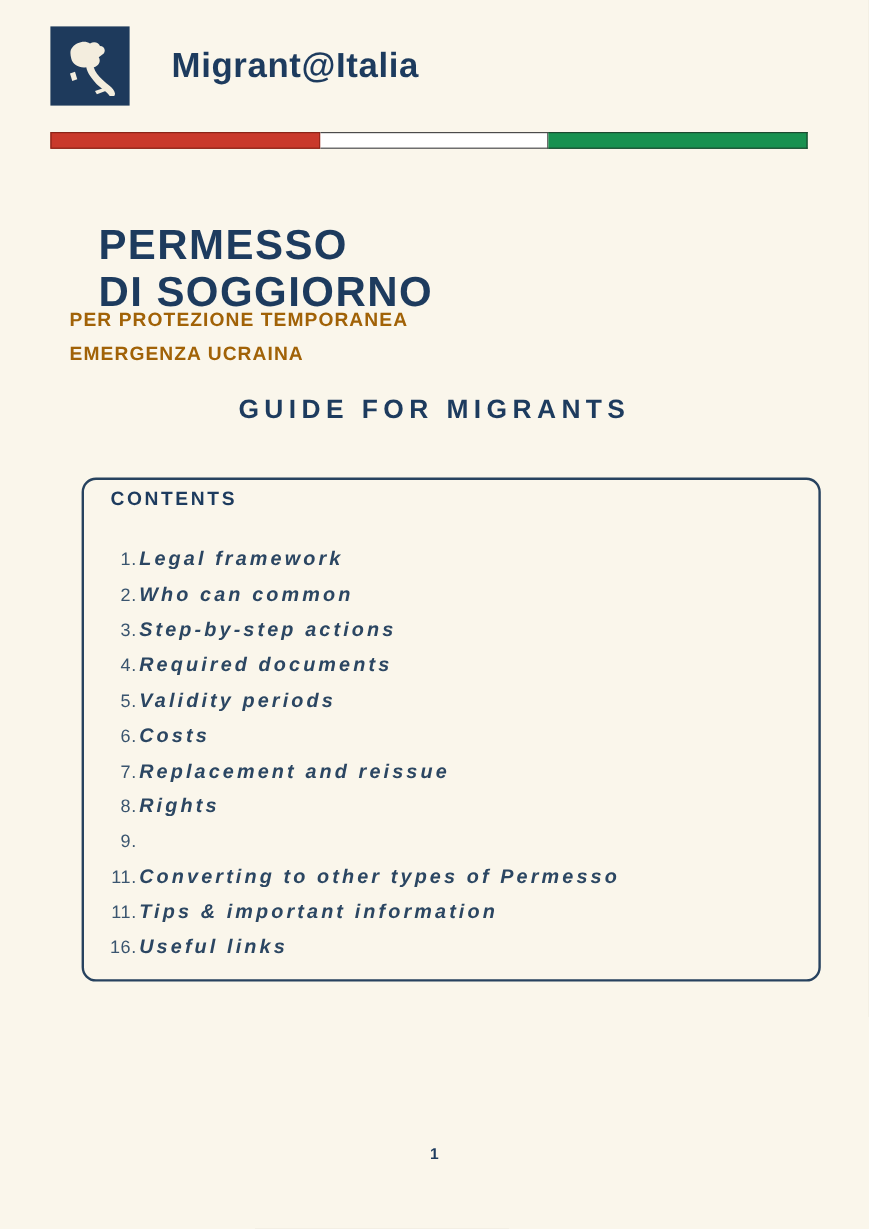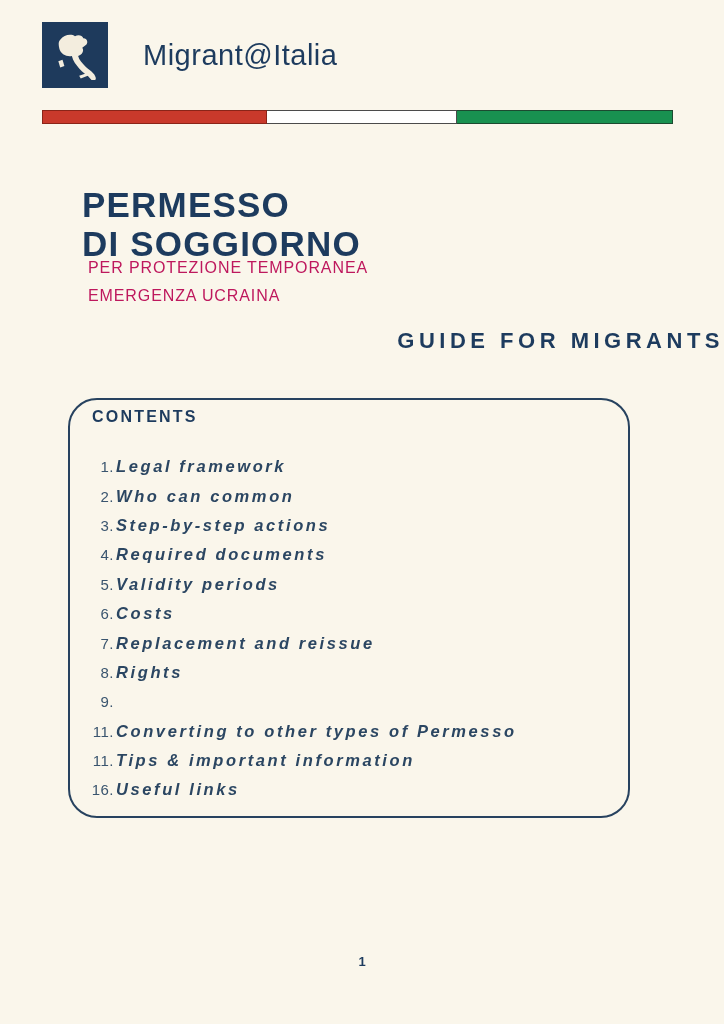--- a/index.html
+++ b/index.html
@@ -6,35 +6,35 @@
   .page{
     position:relative;width:724px;height:1024px;margin:0 auto;
     background:#faf6eb;overflow:hidden;
     font-family:"Liberation Sans","DejaVu Sans",sans-serif;
     color:#1d3b5e;
   }
   
   .header{position:absolute;top:22px;left:42px;display:flex;align-items:center;gap:35px;}
   .logo{width:66px;height:66px;background:#1e3a5c;display:flex;align-items:center;justify-content:center;}
   .logo svg{display:block;}
-  .brand{font-size:29px;font-weight:400;letter-spacing:.5px;color:#1d3b5e;}
+  .brand{font-size:29px;font-weight:700;letter-spacing:.5px;color:#1d3b5e;}
   
   .flag{position:absolute;top:110px;left:42px;width:631px;height:14px;display:flex;}
   .flag .seg{box-sizing:border-box;height:100%;}
   .seg.red{width:225px;background:#c9392b;border:1px solid #8a2418;}
   .seg.white{width:190px;background:#ffffff;border:1px solid #4b4b4b;border-left:none;}
   .seg.green{width:216px;background:#189150;border:1px solid #1c4a30;border-left:none;}
   
   .title{position:absolute;top:162px;left:70px;font-size:35px;line-height:39px;font-weight:800;letter-spacing:1.2px;color:#1d3b5e;margin-left:12px;}
-  .subtitle{position:absolute;top:254px;left:88px;font-size:16px;line-height:28px;font-weight:400;letter-spacing:.9px;color:#be185d;}
-  .tagline{position:absolute;top:328px;left:0;width:100%;text-align:right;font-size:22px;font-weight:800;letter-spacing:4.5px;color:#1d3b5e;}
+  .subtitle{position:absolute;top:254px;left:58px;font-size:16px;line-height:28px;font-weight:700;letter-spacing:.9px;color:#a16207;}
+  .tagline{position:absolute;top:328px;left:0;width:100%;text-align:center;font-size:22px;font-weight:800;letter-spacing:4.5px;color:#1d3b5e;}
   
   .contents-box{
-    position:absolute;top:398px;left:68px;width:562px;height:420px;
-    box-sizing:border-box;border:2px solid #27425f;border-radius:29px;
+    position:absolute;top:398px;left:68px;width:616px;height:420px;
+    box-sizing:border-box;border:2px solid #27425f;border-radius:12px;
   }
   .contents-heading{position:absolute;top:8px;left:22px;margin:0;font-size:16px;font-weight:800;letter-spacing:2.2px;color:#1d3b5e;}
   .toc{list-style:none;margin:0;padding:0;position:absolute;top:52px;left:0;right:20px;}
   .toc li{display:flex;align-items:center;height:29.4px;}
   .toc .num{width:44px;flex:0 0 44px;text-align:right;font-size:15px;font-weight:400;letter-spacing:.5px;color:#3a556f;}
   .toc .label{margin-left:2px;font-size:16.5px;font-style:italic;font-weight:600;letter-spacing:2.6px;color:#2b4662;white-space:nowrap;}
   
   .footer{position:absolute;top:954px;left:0;width:100%;text-align:center;font-size:13px;font-weight:700;color:#1d3b5e;}
 </style>
 </head>

